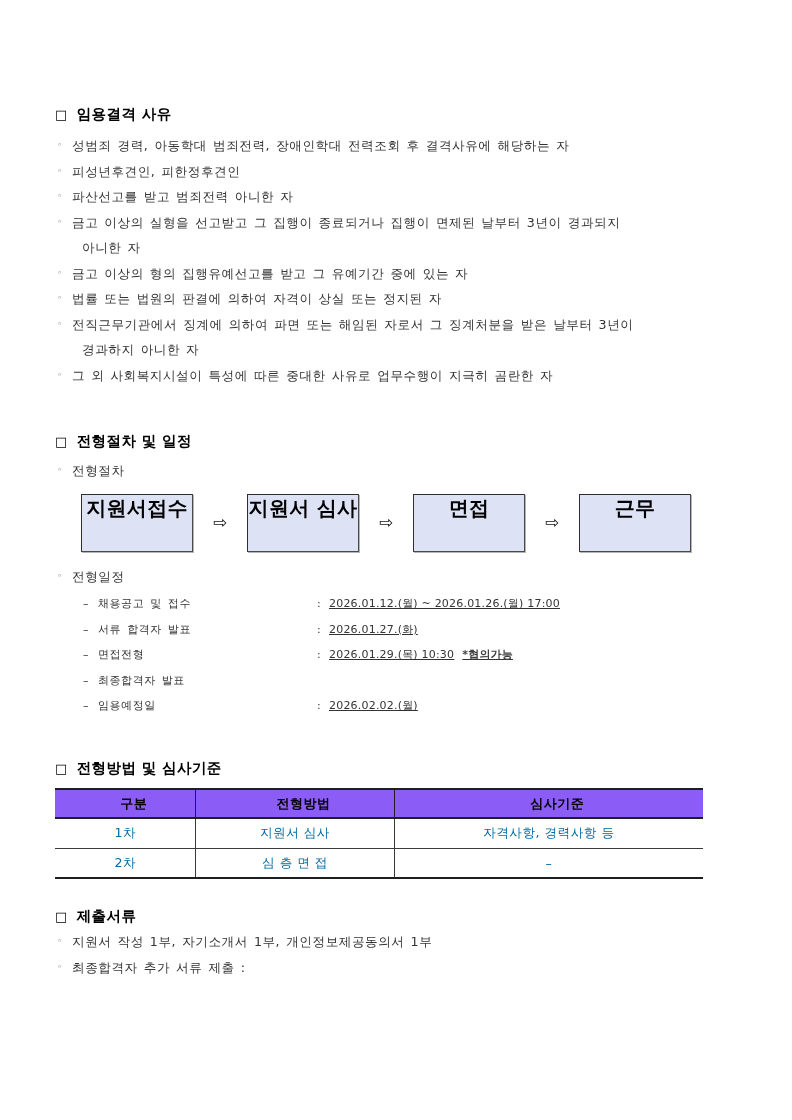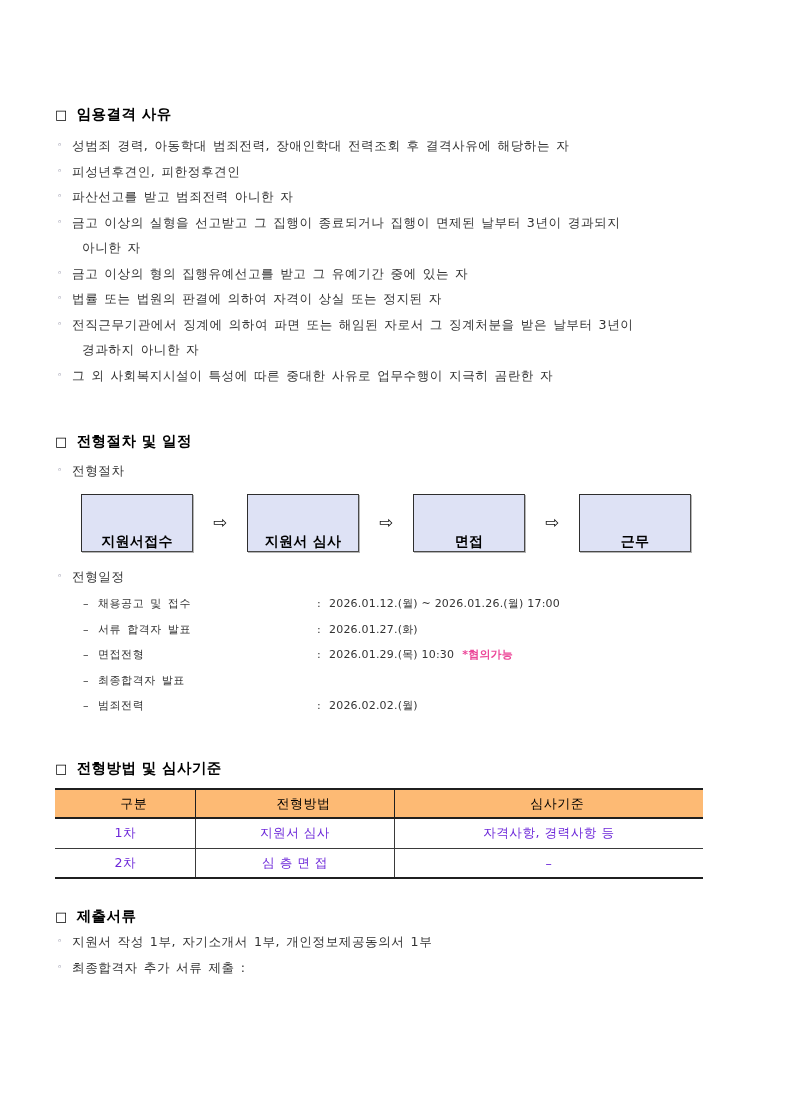--- a/index.html
+++ b/index.html
@@ -82,23 +82,23 @@
   }
   .flow-box {
     width: 112px;
     height: 58px;
     background: #dee2f5;
     border: 1.4px solid #4a4a4a;
     border-left-color: #2e2e2e;
     border-top-color: #2e2e2e;
     box-shadow: 1px 1px 0 rgba(90,90,90,0.45);
     display: flex;
-    align-items: flex-end;
+    align-items: flex-start;
     justify-content: center;
-    font-size: 14px;
+    font-size: 20px;
     font-weight: bold;
     color: #000;
     letter-spacing: 0.3px;
     box-sizing: border-box;
   }
   .flow-arrow {
     width: 54px;
     text-align: center;
     font-size: 17px;
     color: #111;
@@ -120,60 +120,61 @@
     white-space: nowrap;
     word-spacing: 2px;
   }
   .sched-dash {
     display: inline-block;
     width: 15px;
   }
   .sched-value {
     white-space: nowrap;
     letter-spacing: 0.2px;
+    text-decoration: underline;
   }
   .sched-value .colon {
     display: inline-block;
     width: 12px;
   }
   .note-bold {
     font-weight: bold;
-    color: #ec4899;
+    color: #404040;
     letter-spacing: 0.2px;
     margin-top: 48px;
   }
 
   
   table.grid {
     border-collapse: collapse;
     width: 648px;
     table-layout: fixed;
   }
   table.grid th, table.grid td {
     text-align: center;
     font-size: 12.6px;
     color: #333;
     letter-spacing: 0.5px;
     padding: 0;
     height: 30px;
     box-sizing: border-box;
   }
   table.grid thead th {
-    background: #fdba74;
-    font-weight: normal;
+    background: #8b5cf6;
+    font-weight: bold;
     color: #000;
     font-size: 13px;
     height: 29px;
     border-top: 2.2px solid #1f1f1f;
     border-bottom: 2.2px solid #1f1f1f;
     padding-left: 17px;
   }
   table.grid tbody td {
     border-bottom: 1.1px solid #3a3a3a;
-    color: #6d28d9;
+    color: #0369a1;
   }
   table.grid tbody tr:last-child td {
     border-bottom: 2.2px solid #1f1f1f;
   }
   table.grid .divider-right {
     border-right: 1.1px solid #3a3a3a;
   }
   table.grid thead .divider-right {
     border-right: 1.1px solid #1f1f1f;
   }
@@ -293,21 +294,21 @@
           <span class="colon">:</span><span>2026.01.29.(목) 10:30</span><span class="note-bold" style="margin-left:8px;">*협의가능</span>
         </div>
       </div>
       <div class="sched-row">
         <div class="sched-label">
           <span class="sched-dash">–</span><span>최종합격자 발표</span>
         </div>
       </div>
       <div class="sched-row">
         <div class="sched-label">
-          <span class="sched-dash">–</span><span>범죄전력</span>
+          <span class="sched-dash">–</span><span>임용예정일</span>
         </div>
         <div class="sched-value">
           <span class="colon">:</span><span>2026.02.02.(월)</span>
         </div>
       </div>
     </div>
   </div>
 
   <div class="section" style="top:760px;">
     <div class="sec-head">

